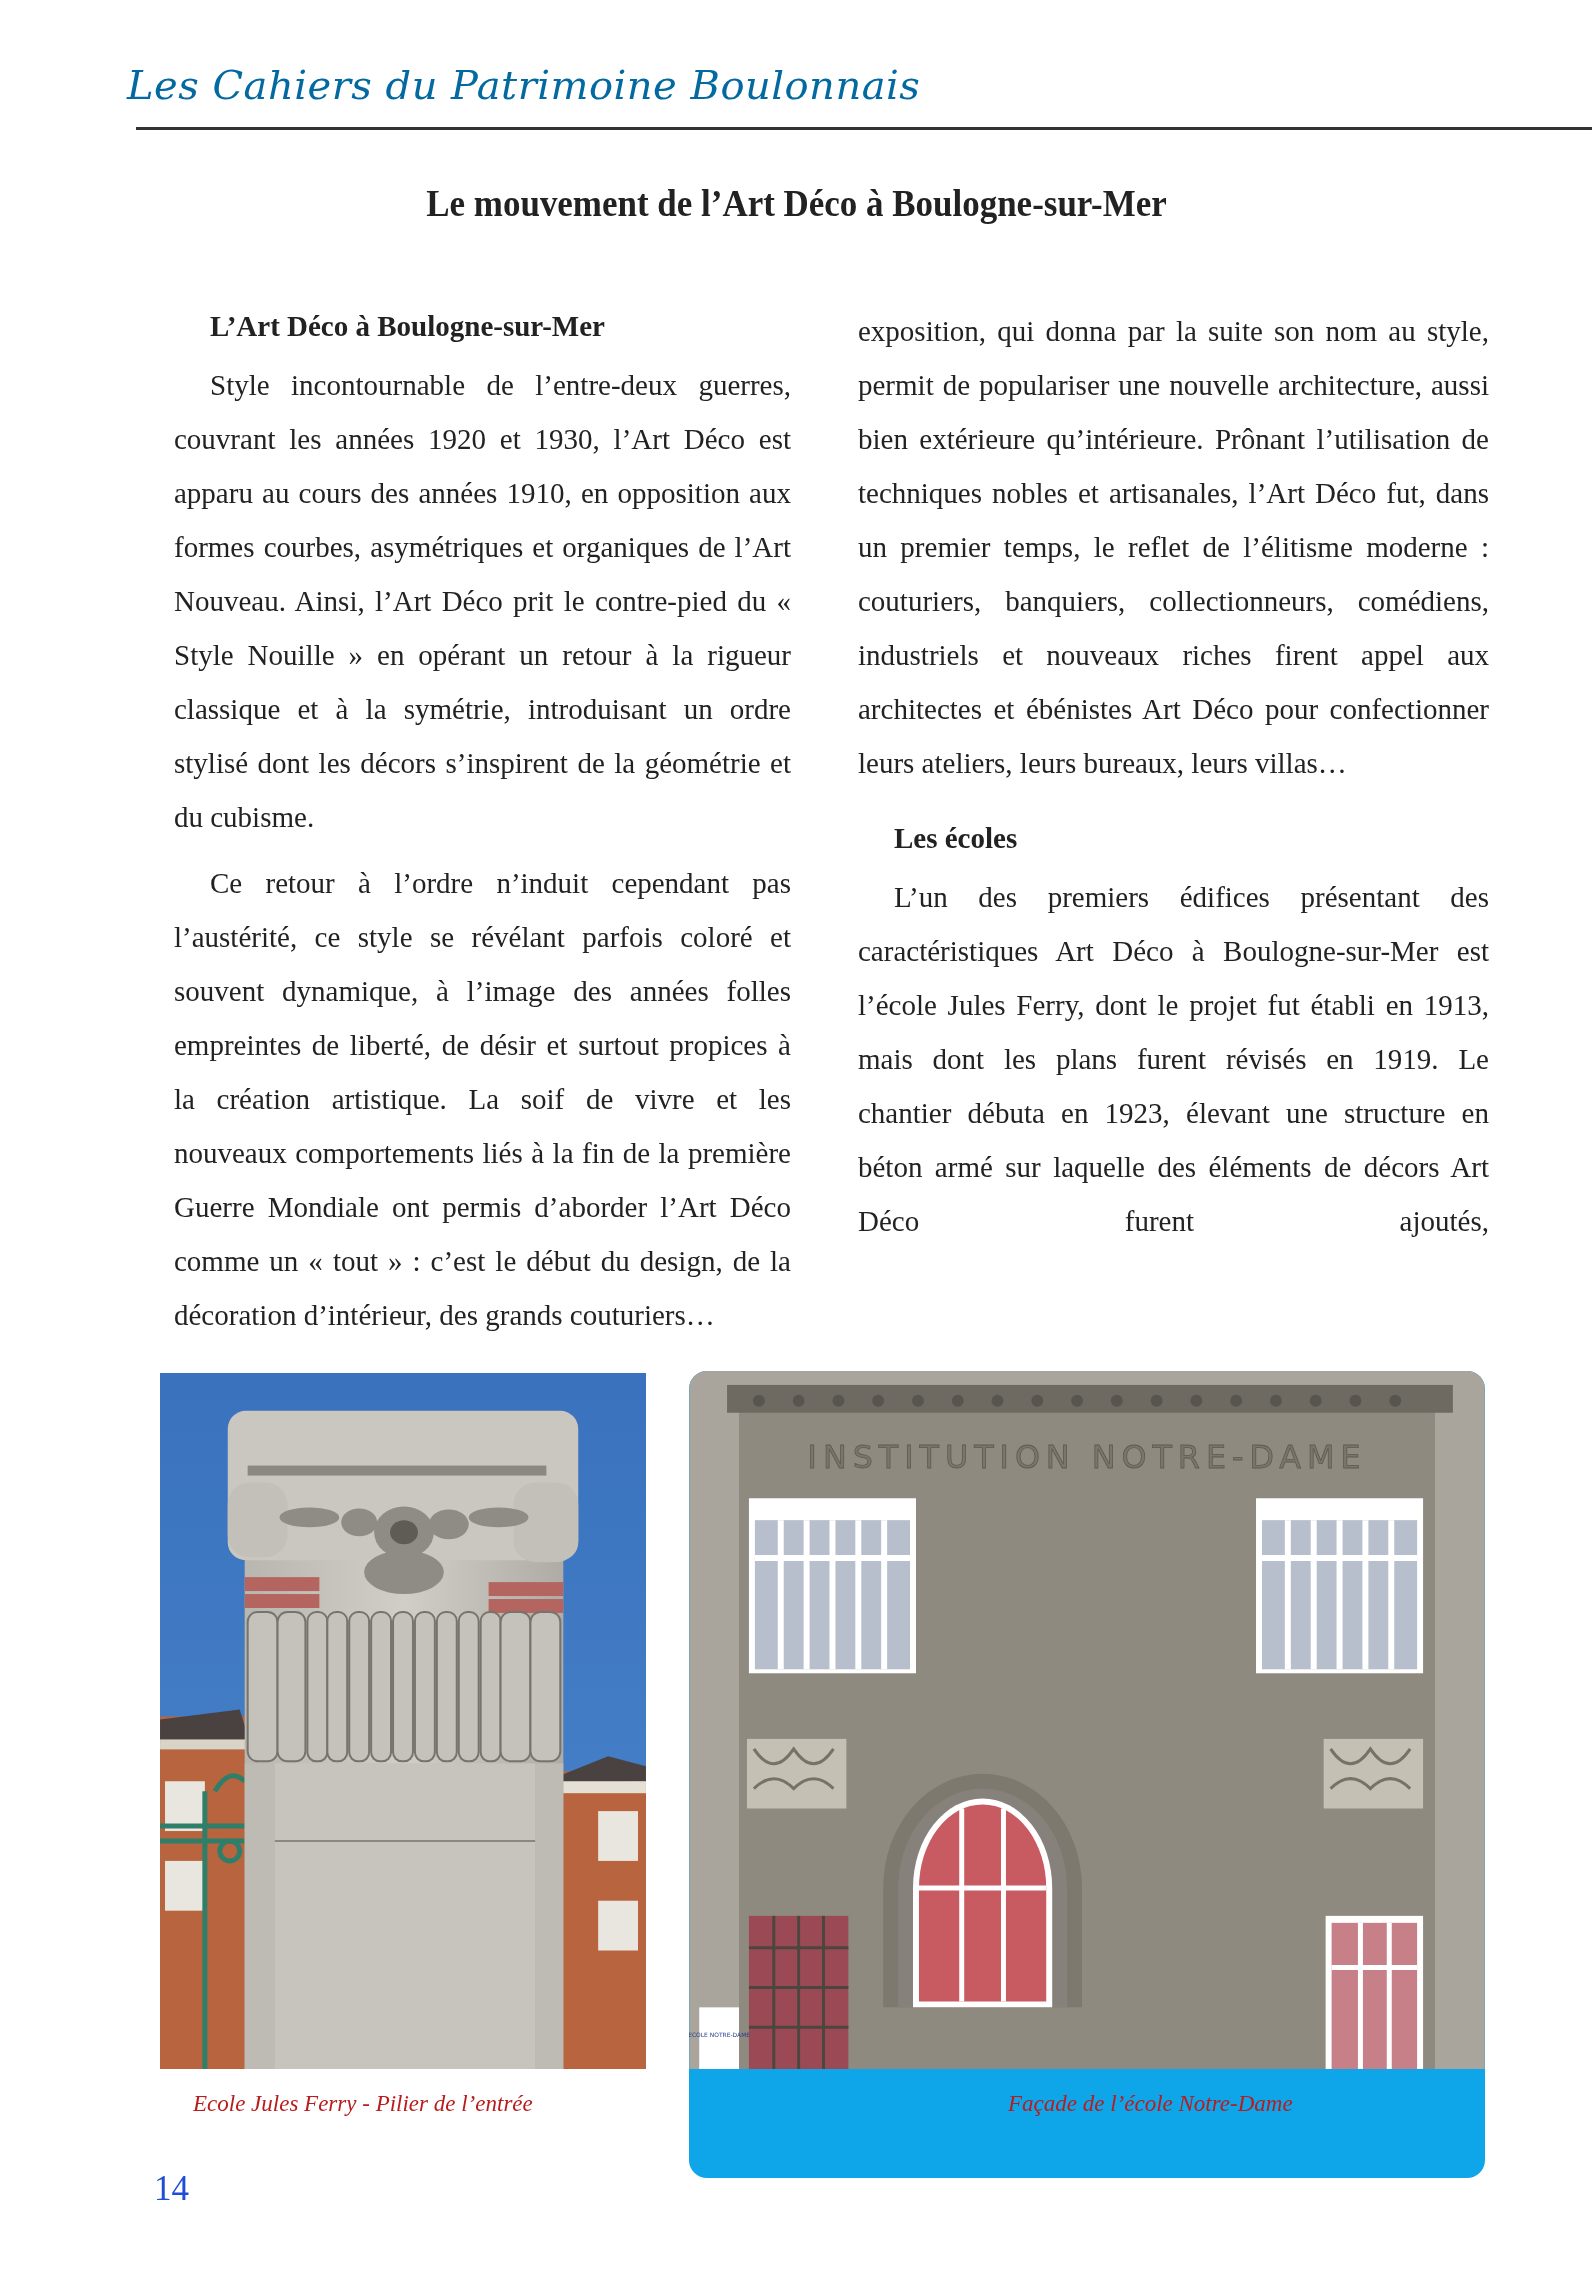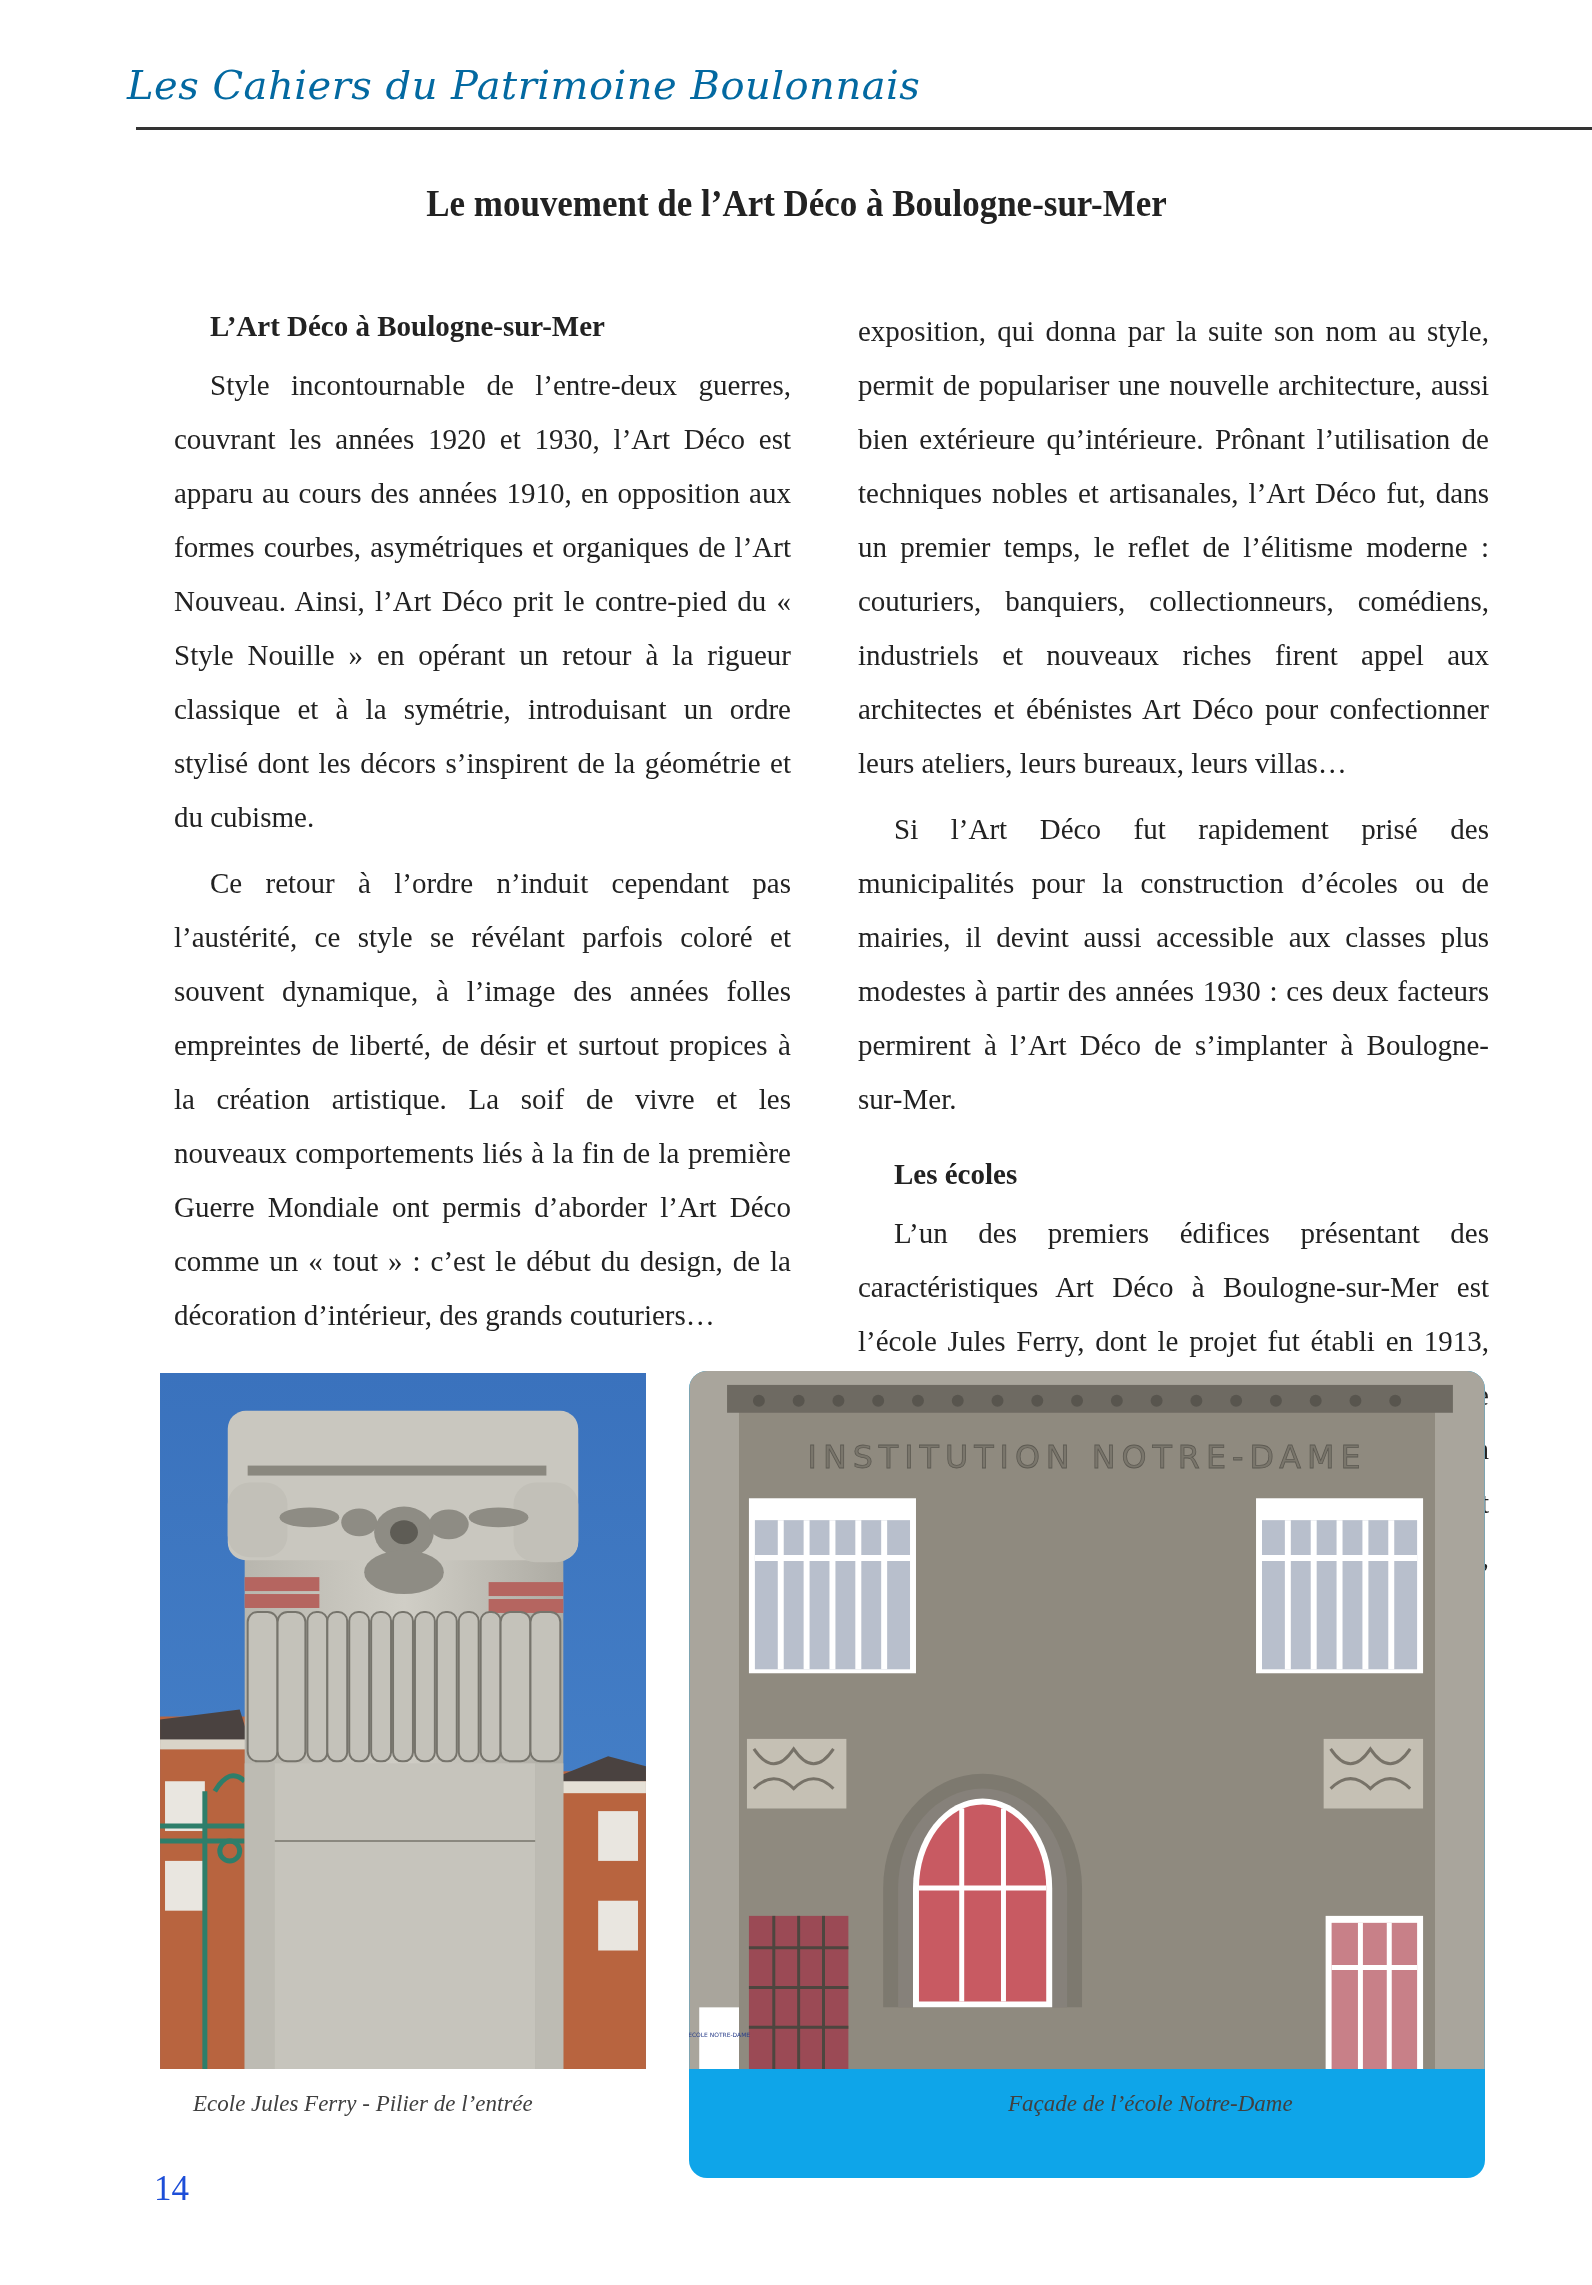--- a/index.html
+++ b/index.html
@@ -31,21 +31,21 @@
     margin: 0 0 12px 0; font-size: 29px; line-height: 54px;
     text-align: justify; text-indent: 36px;
   }
   p.noindent { text-indent: 0; }
   .col-right .section-heading { margin-top: 28px; }
 
   .photo { position: absolute; overflow: hidden; }
   .photo-left { left: 160px; top: 1373px; width: 486px; height: 696px; background: #3f78c0; }
   .photo-right { left: 689px; top: 1371px; width: 796px; height: 807px; background: #0ea5e9; border-radius: 18px; }
   .caption {
-    position: absolute; top: 2091px; font-style: italic; font-size: 23px; color: #404040;
+    position: absolute; top: 2091px; font-style: italic; font-size: 23px; color: #b91c1c;
   }
   .caption-left { left: 193px; }
   .caption-right { left: 1008px; }
   .page-number { position: absolute; left: 154px; top: 2169px; font-size: 35px; color: #1d4ed8; }
 </style>
 </head>
 <body>
 
 <div class="header-title">Les Cahiers du Patrimoine Boulonnais</div>
 <div class="header-rule"></div>
@@ -53,21 +53,20 @@
 <h1 class="page-title" style="margin:0;">Le mouvement de l’Art Déco à Boulogne-sur-Mer</h1>
 
 <div class="col col-left">
   <div class="section-heading">L’Art Déco à Boulogne-sur-Mer</div>
   <p class="body">Style incontournable de l’entre-deux guerres, couvrant les années 1920 et 1930, l’Art Déco est apparu au cours des années 1910, en opposition aux formes courbes, asymétriques et organiques de l’Art Nouveau. Ainsi, l’Art Déco prit le contre-pied du « Style Nouille » en opérant un retour à la rigueur classique et à la symétrie, introduisant un ordre stylisé dont les décors s’inspirent de la géométrie et du cubisme.</p>
   <p class="body">Ce retour à l’ordre n’induit cependant pas l’austérité, ce style se révélant parfois coloré et souvent dynamique, à l’image des années folles empreintes de liberté, de désir et surtout propices à la création artistique. La soif de vivre et les nouveaux comportements liés à la fin de la première Guerre Mondiale ont permis d’aborder l’Art Déco comme un « tout » : c’est le début du design, de la décoration d’intérieur, des grands couturiers…</p>
 </div>
 
 <div class="col col-right">
   <p class="body noindent">exposition, qui donna par la suite son nom au style, permit de populariser une nouvelle architecture, aussi bien extérieure qu’intérieure. Prônant l’utilisation de techniques nobles et artisanales, l’Art Déco fut, dans un premier temps, le reflet de l’élitisme moderne : couturiers, banquiers, collectionneurs, comédiens, industriels et nouveaux riches firent appel aux architectes et ébénistes Art Déco pour confectionner leurs ateliers, leurs bureaux, leurs villas…</p>
-  <p class="body">Si l’Art Déco fut rapidement prisé des municipalités pour la construction d’écoles ou de mairies, il devint aussi accessible aux classes plus modestes à partir des années 1930 : ces deux facteurs permirent à l’Art Déco de s’implanter à Boulogne-sur-Mer.</p>
   <div class="section-heading">Les écoles</div>
   <p class="body" style="text-align-last: justify;">L’un des premiers édifices présentant des caractéristiques Art Déco à Boulogne-sur-Mer est l’école Jules Ferry, dont le projet fut établi en 1913, mais dont les plans furent révisés en 1919. Le chantier débuta en 1923, élevant une structure en béton armé sur laquelle des éléments de décors Art Déco furent ajoutés,</p>
 </div>
 
 <div class="photo photo-left">
   <svg width="486" height="696" viewBox="0 0 488 699">
     <defs>
       <linearGradient id="sky" x1="0" y1="0" x2="0" y2="1">
         <stop offset="0" stop-color="#3a72bd"></stop>
         <stop offset="1" stop-color="#4a86cc"></stop>

